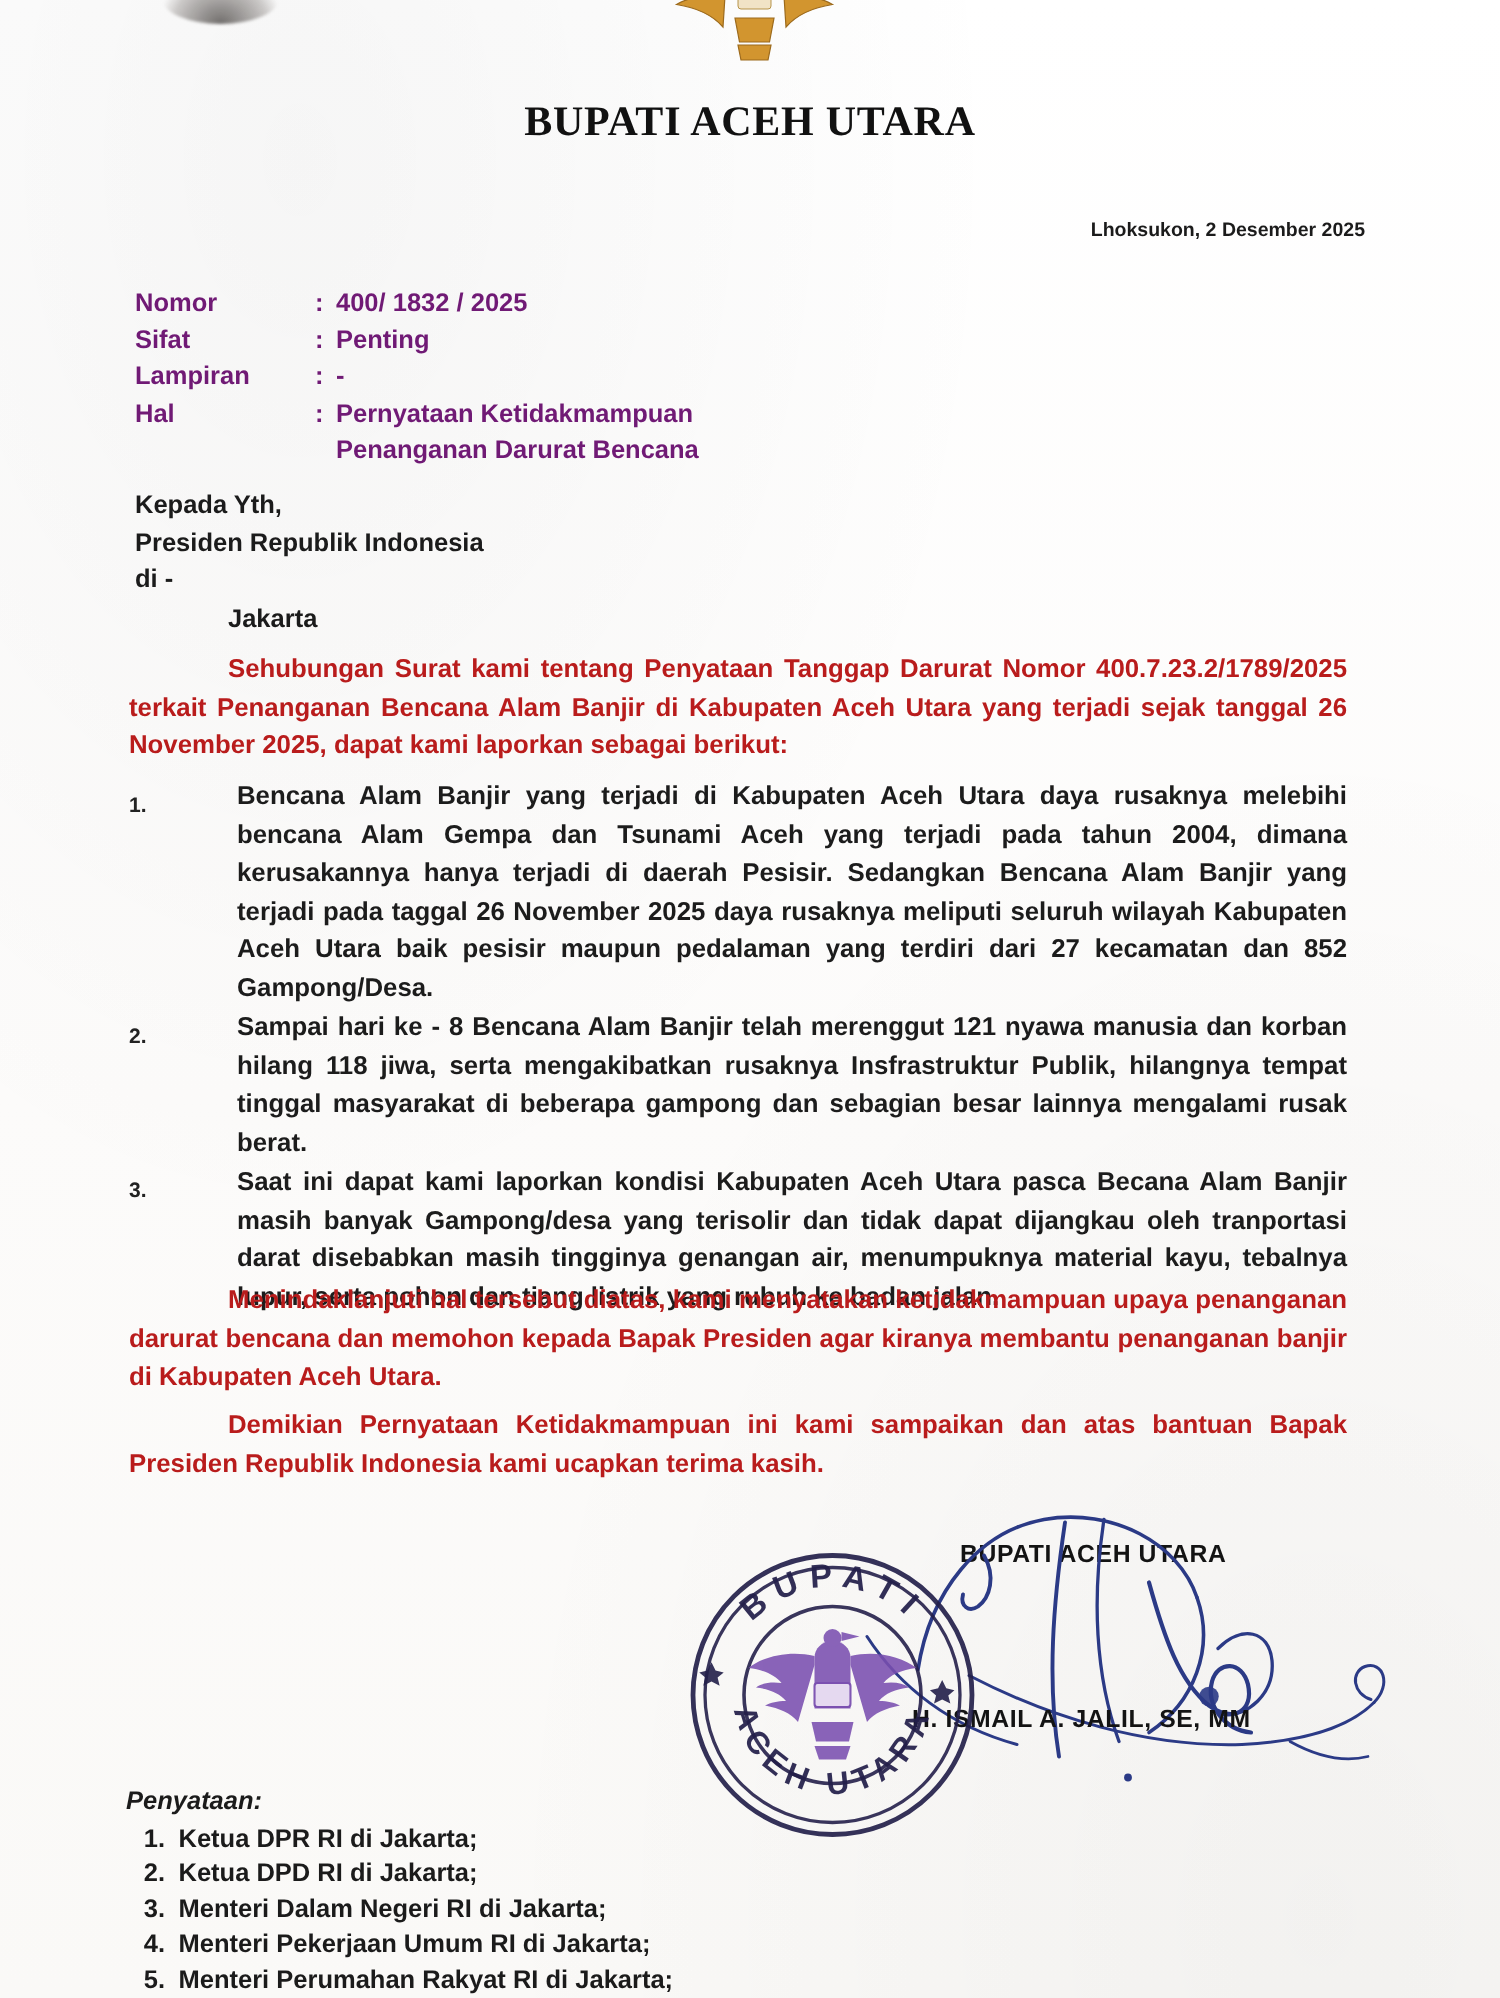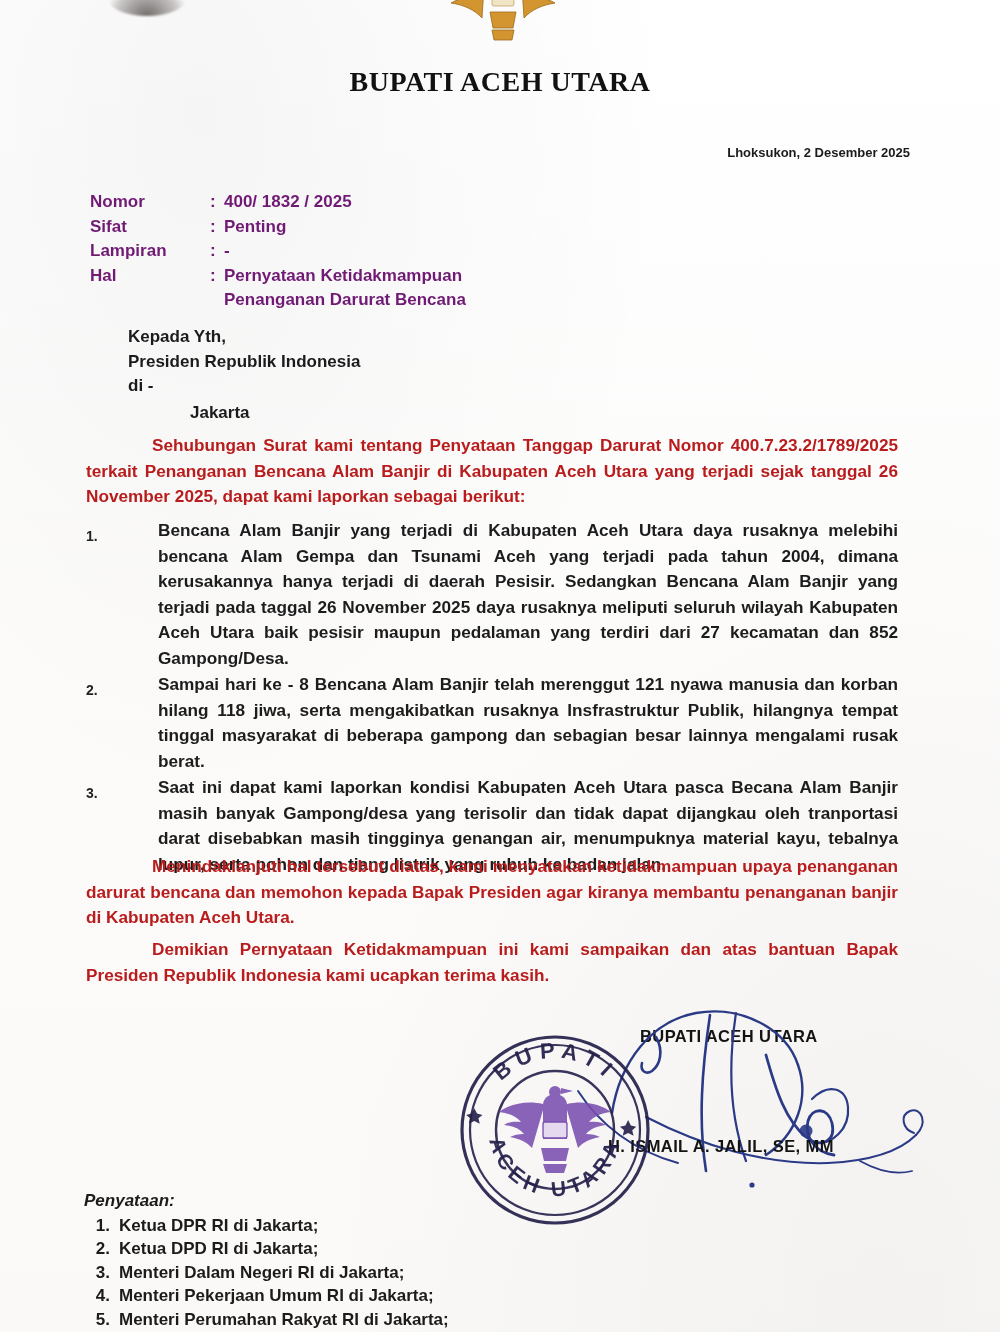--- a/index.html
+++ b/index.html
@@ -84,21 +84,20 @@
 
   
   .addressee {
     position: absolute;
     left: 90px;
     top: 325px;
     font-size: 17px;
     line-height: 24.5px;
     font-weight: 600;
     color: #1b1b1b;
-    margin-left: 38px;
   }
   .addressee .strong { font-weight: 800; }
   .addressee .city { padding-left: 62px; display: block; margin-top: 2px; }
 
   
   .body-block {
     position: absolute;
     left: 86px;
     width: 812px;
     font-size: 17.2px;

